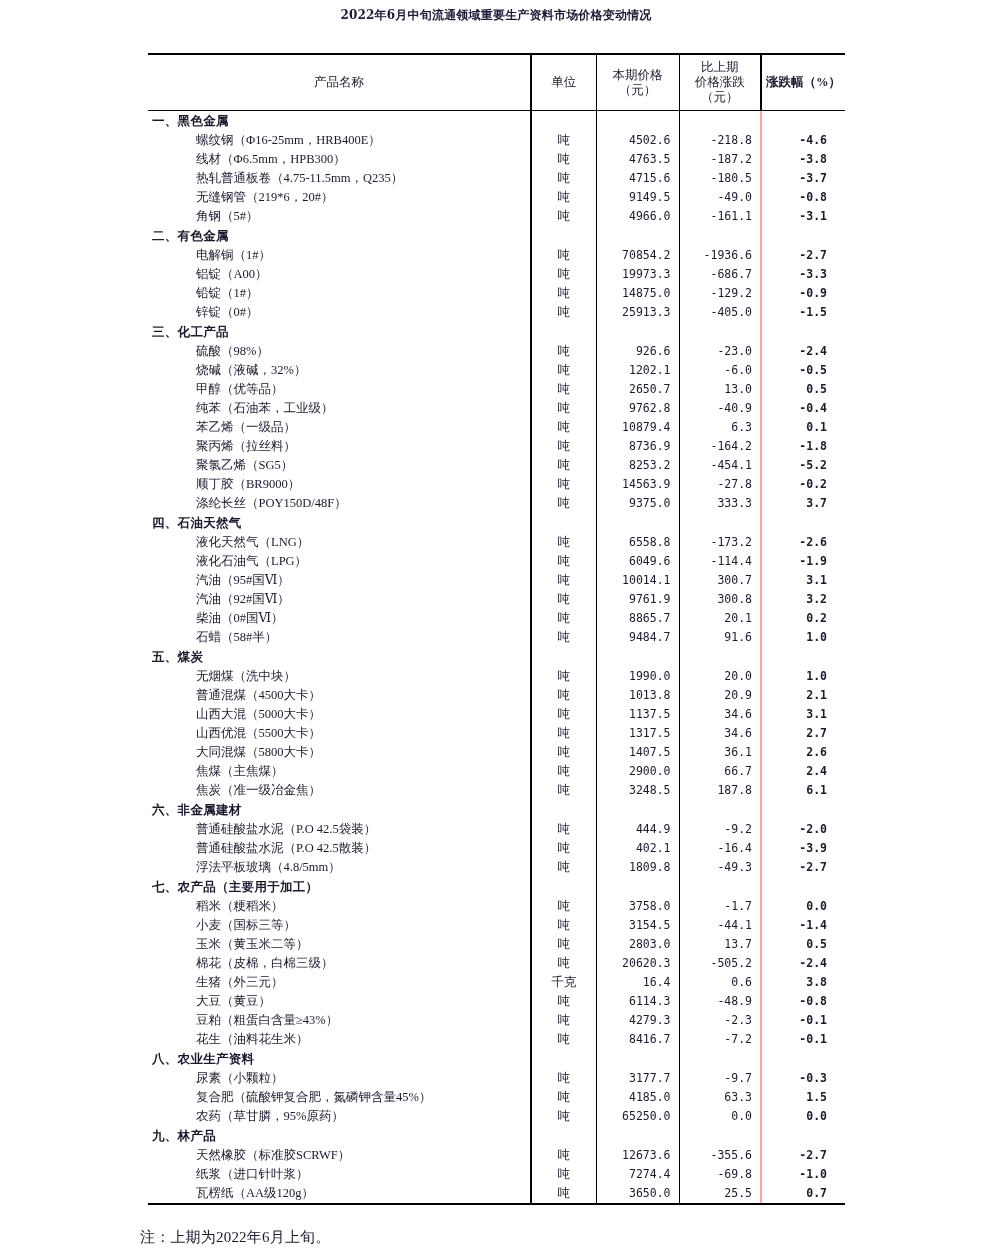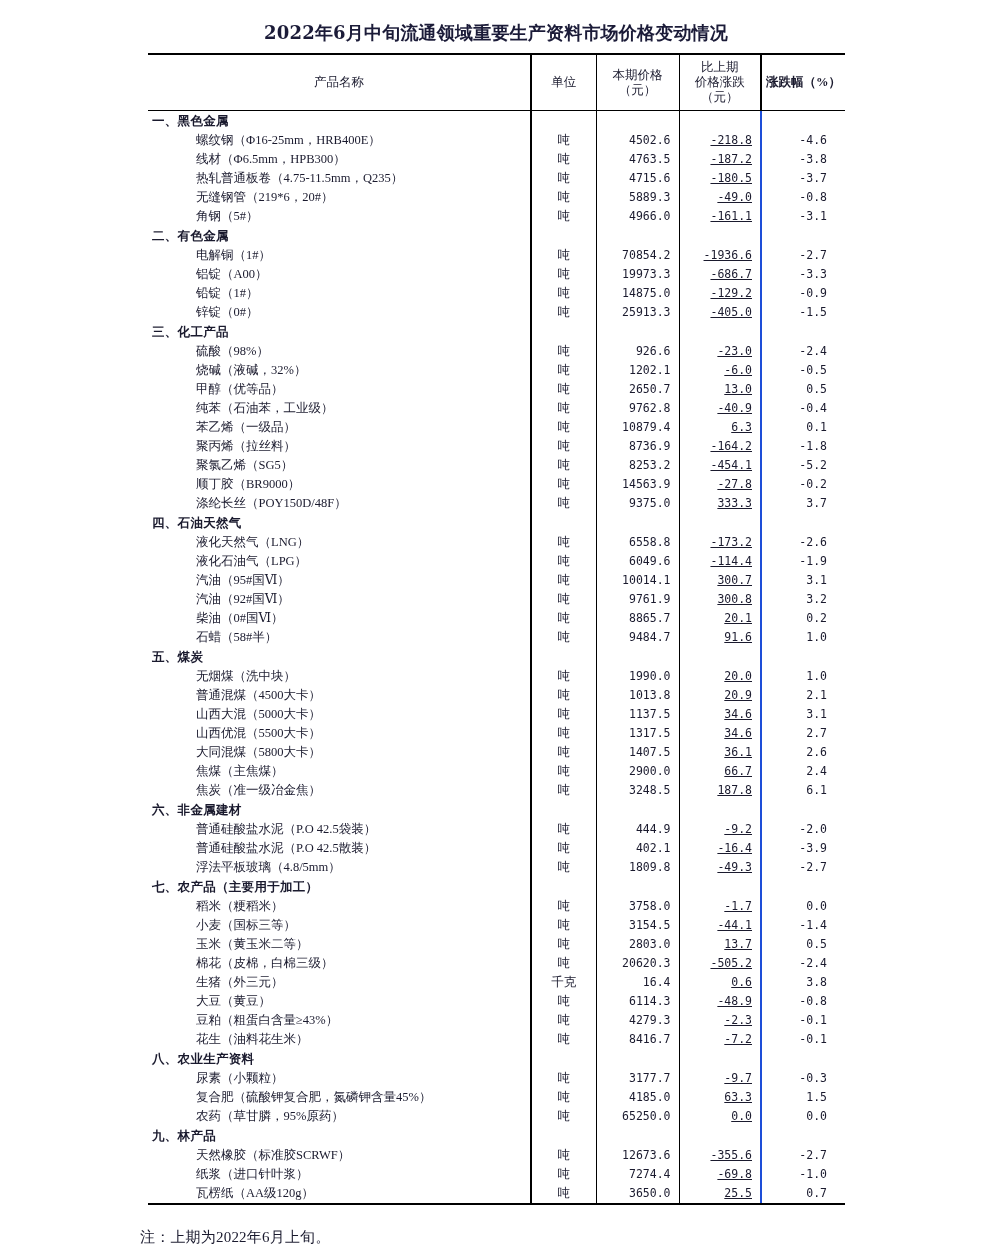--- a/index.html
+++ b/index.html
@@ -18,24 +18,24 @@
   #page {
     width: 992px;
     height: 1252px;
     position: relative;
     box-sizing: border-box;
   }
   #doc-title {
     text-align: center;
     font-family: "DejaVu Serif", "Liberation Serif", serif;
     font-weight: bold;
-    font-size: 18px;
+    font-size: 12px;
     color: #1b1b38;
     letter-spacing: 0.2px;
-    padding-top: 22px;
+    padding-top: 4px;
     padding-bottom: 0px;
     line-height: 22px;
   }
   #table-wrap {
     position: absolute;
     left: 148px;
     top: 53px;
     width: 697px;
   }
   table.pricetable {
@@ -73,25 +73,25 @@
     padding: 0;
     height: 19px;
     line-height: 19px;
     font-size: 12.5px;
     vertical-align: middle;
     box-sizing: border-box;
     white-space: nowrap;
     overflow: hidden;
   }
   tbody td.cell-name { border-left: none; margin-left: 15px; }
-  tbody td.cell-pct  { border-right: none; }
+  tbody td.cell-pct  { border-right: none; font-weight: bold; }
 
   
   tbody td.cell-unit  { border-left: 2px solid #000; }
-  tbody td.cell-delta { border-right: 2px solid #1d4ed8; text-decoration: underline; }
+  tbody td.cell-delta { border-right: 2px solid #fca5a5; }
 
   thead th.h-unit  { border-left: 2px solid #000; }
   thead th.h-pct   { border-left: 2px solid #000; }
 
   tbody tr.last-row td { border-bottom: 2px solid #000; }
 
   .name-group {
     font-weight: bold;
     padding-left: 4px;
     letter-spacing: 0.3px;
@@ -180,21 +180,21 @@
           <tr>
             <td class="cell-name"><span class="name-item">热轧普通板卷（4.75-11.5mm，Q235）</span></td>
             <td class="cell-unit">吨</td>
             <td class="cell-price num">4715.6</td>
             <td class="cell-delta num">-180.5</td>
             <td class="cell-pct num">-3.7</td>
           </tr>
           <tr>
             <td class="cell-name"><span class="name-item">无缝钢管（219*6，20#）</span></td>
             <td class="cell-unit">吨</td>
-            <td class="cell-price num">5889.3</td>
+            <td class="cell-price num">9149.5</td>
             <td class="cell-delta num">-49.0</td>
             <td class="cell-pct num">-0.8</td>
           </tr>
           <tr>
             <td class="cell-name"><span class="name-item">角钢（5#）</span></td>
             <td class="cell-unit">吨</td>
             <td class="cell-price num">4966.0</td>
             <td class="cell-delta num">-161.1</td>
             <td class="cell-pct num">-3.1</td>
           </tr>

